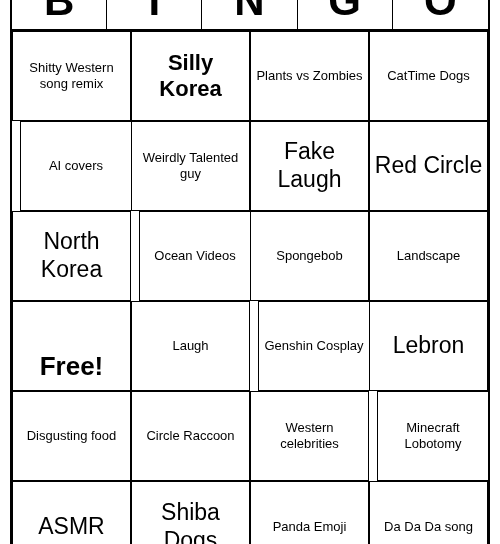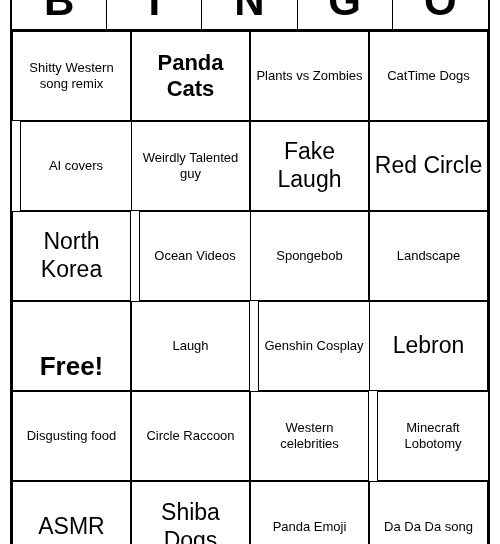--- a/index.html
+++ b/index.html
@@ -97,21 +97,21 @@
       <div class="bingo-letter">I</div>
       <div class="bingo-letter">N</div>
       <div class="bingo-letter">G</div>
       <div class="bingo-letter">O</div>
     </div>
   <div class="bingo-grid">
   <div class="bingo-cell">
         <span class="cell-text">Shitty Western song remix</span>
       </div>
       <div class="bingo-cell">
-        <span class="cell-text large">Panda Cats</span>
+        <span class="cell-text large">Silly Korea</span>
       </div>
       <div class="bingo-cell">
         <span class="cell-text">Plants vs Zombies</span>
       </div>
       <div class="bingo-cell">
         <span class="cell-text">CatTime Dogs</span>
       </div>
       <div class="bingo-cell">
         <span class="cell-text">AI covers</span>
       </div>

